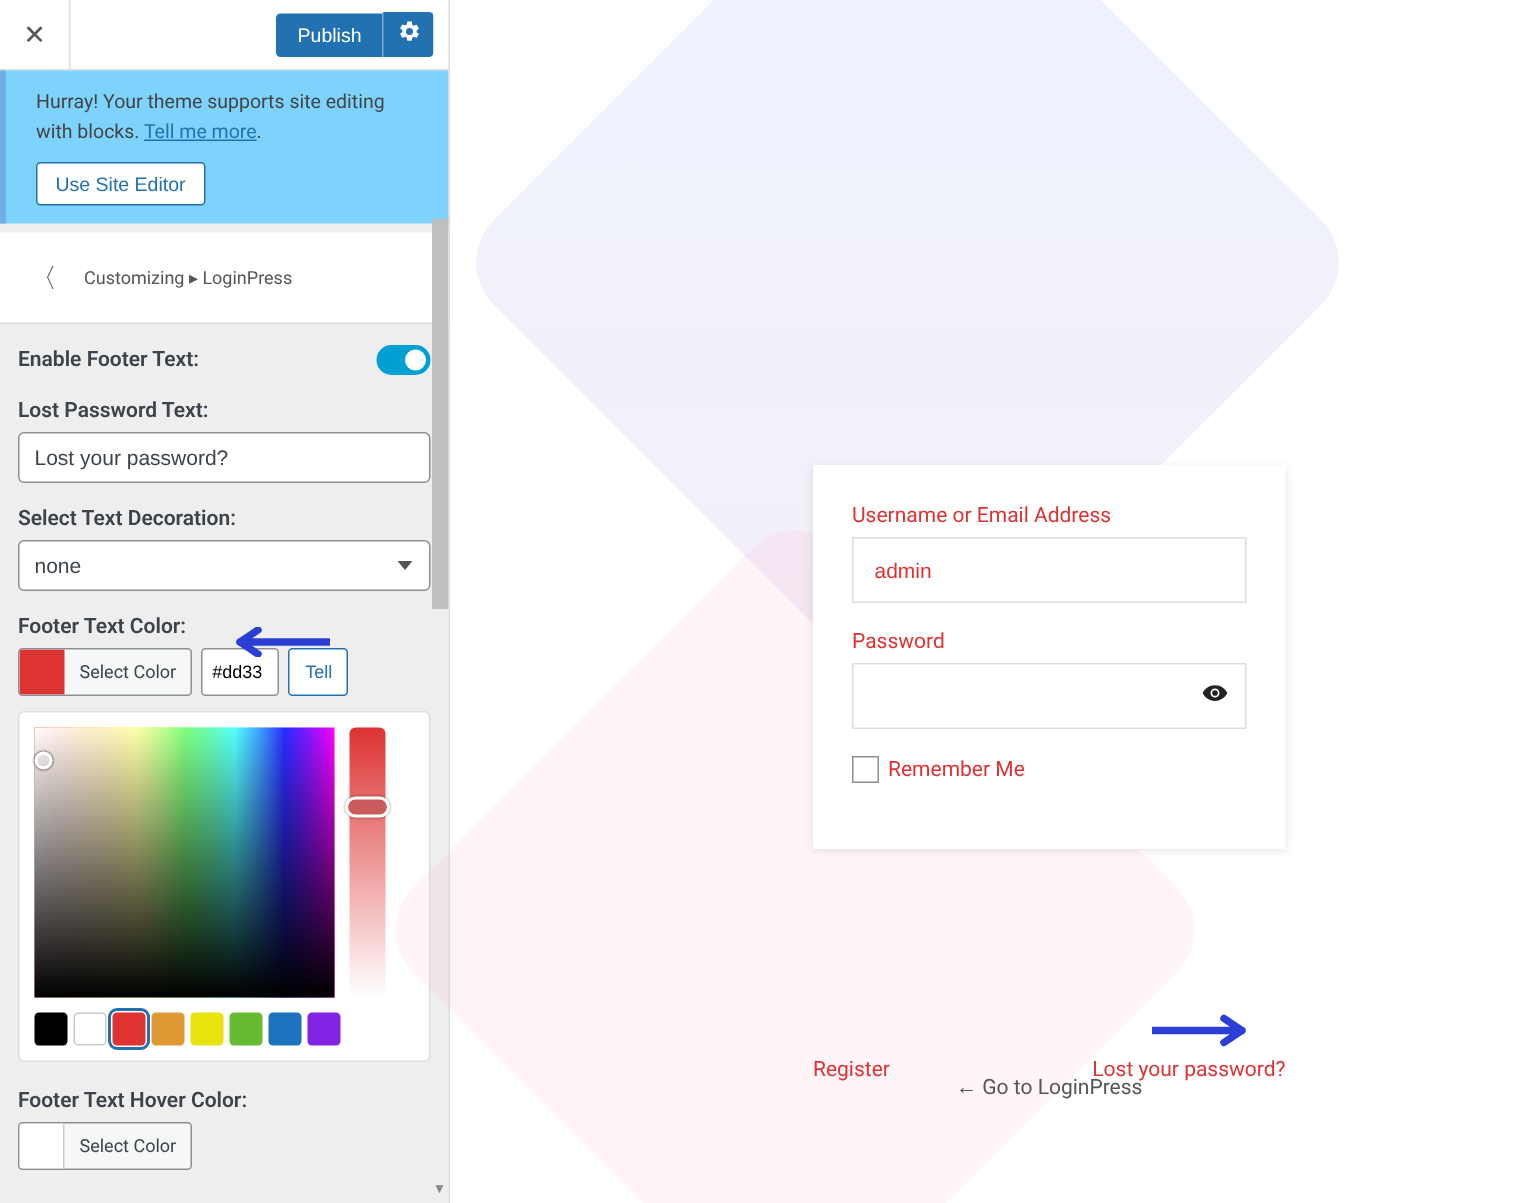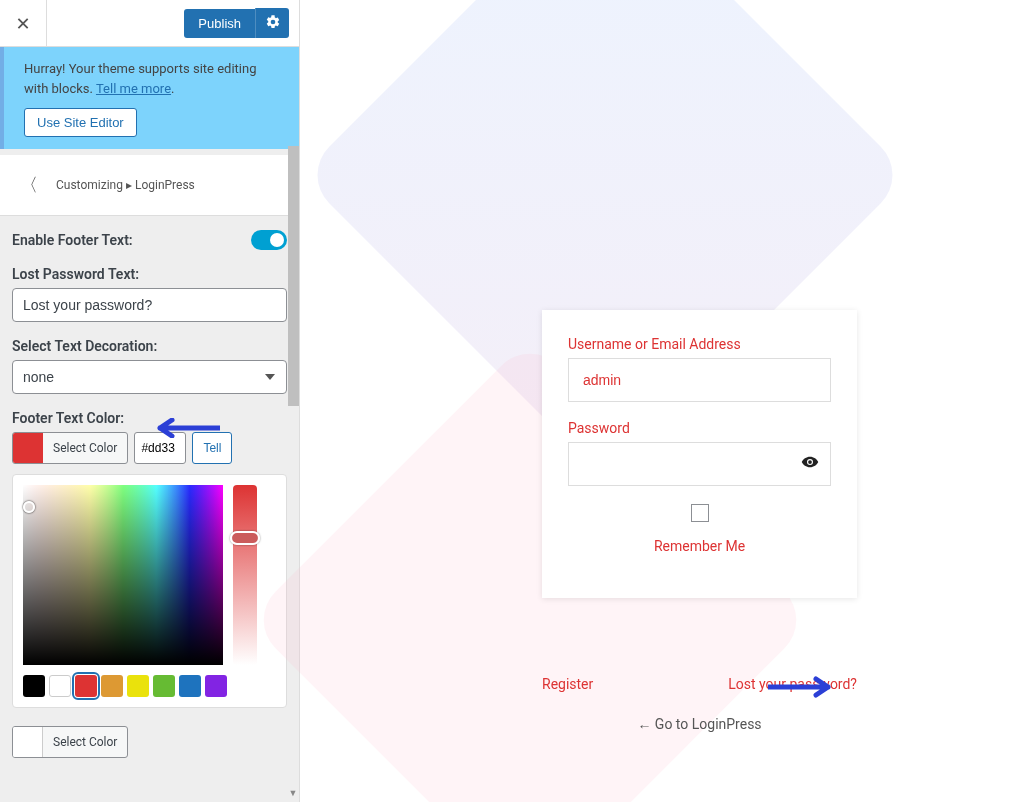--- a/index.html
+++ b/index.html
@@ -341,44 +341,43 @@
     position: absolute;
     right: 12px; top: 50%;
     transform: translateY(-50%);
     font-size: 16px;
     color: #222;
     cursor: pointer;
   }
   .remember-row {
     display: flex;
     align-items: center;
-    gap: 16px;
+    gap: 6px;
     margin: 6px 0 20px 0;
-    flex-direction: column;
   }
   .remember-cb {
     width: 18px; height: 18px;
     border: 1px solid #8c8f94;
     background: #fff;
     cursor: pointer;
   }
   .remember-label { color: #dd3333; font-size: 14px; }
   .login-btn {
     width: 100%;
     height: 46px;
     border: none;
     border-radius: 4px;
     background: #e91e63;
     color: #fff;
     font-size: 16px;
     cursor: pointer;
   }
   .footer-links {
     position: absolute;
-    left: 232px; top: 676px;
+    left: 232px; top: 705px;
     width: 315px;
     display: flex;
     justify-content: space-between;
     font-size: 14px;
   }
   .footer-links a { color: #dd3333; text-decoration: none; cursor: pointer; }
   .back-link {
     position: absolute;
     left: 232px; top: 716px;
     width: 315px;
@@ -479,20 +478,21 @@
           <div class="pal" style="background:#dd9933"></div>
           <div class="pal" style="background:#eae20c"></div>
           <div class="pal" style="background:#66bb33"></div>
           <div class="pal" style="background:#1e73be"></div>
           <div class="pal" style="background:#8224e3"></div>
         </div>
       </div>
     </div>
 
     <div class="control-row" style="margin-top:18px">
+      <div class="control-label">Footer Text Hover Color:</div>
       <div class="color-row">
         <div class="color-btn">
           <div class="color-swatch white" style="border-right:1px solid #ccc"></div>
           <span class="color-btn-label">Select Color</span>
         </div>
       </div>
     </div>
 
   </div>
 

